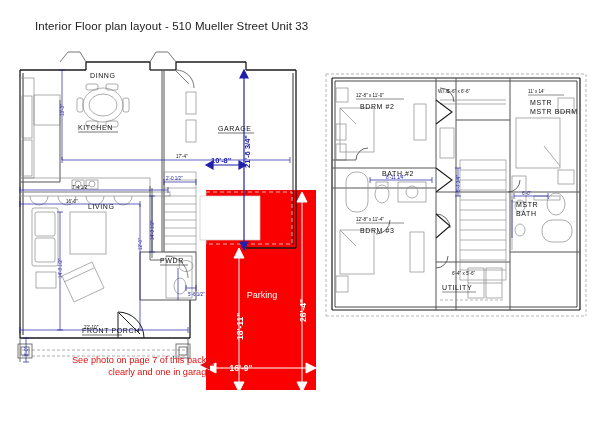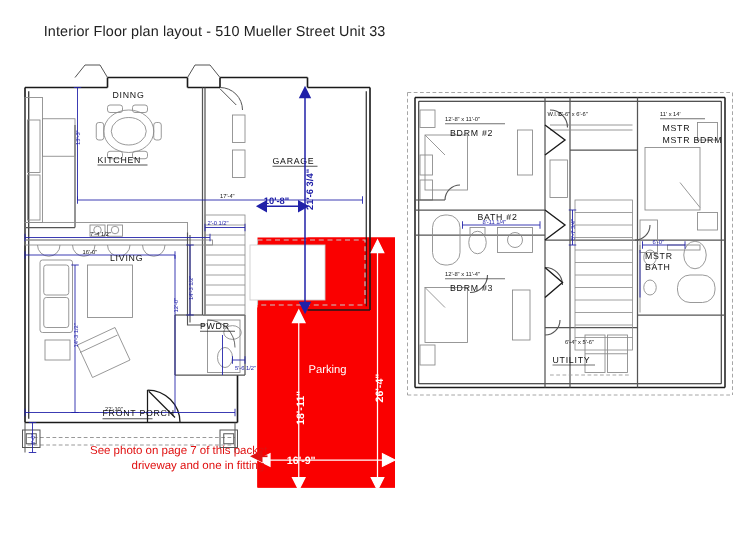--- a/index.html
+++ b/index.html
@@ -430,16 +430,16 @@
       <text class="room" x="516" y="216" font-size="6">BATH</text>
 
       <text class="dimtxt-k" x="452" y="275" font-size="5">6'-4" x 5'-6"</text>
       <text class="room" x="442" y="290" font-size="6.4">UTILITY</text>
       <path class="wall" stroke-width="0.5" d="M442,292 L476,292"></path>
     </g>
   </svg>
 
   <div id="note-block">
     <div>See photo on page 7 of this packet</div>
-    <div>driveway and one in fitting.</div>
+    <div>clearly and one in garage.</div>
   </div>
 
 </div>
 
 </body></html>

